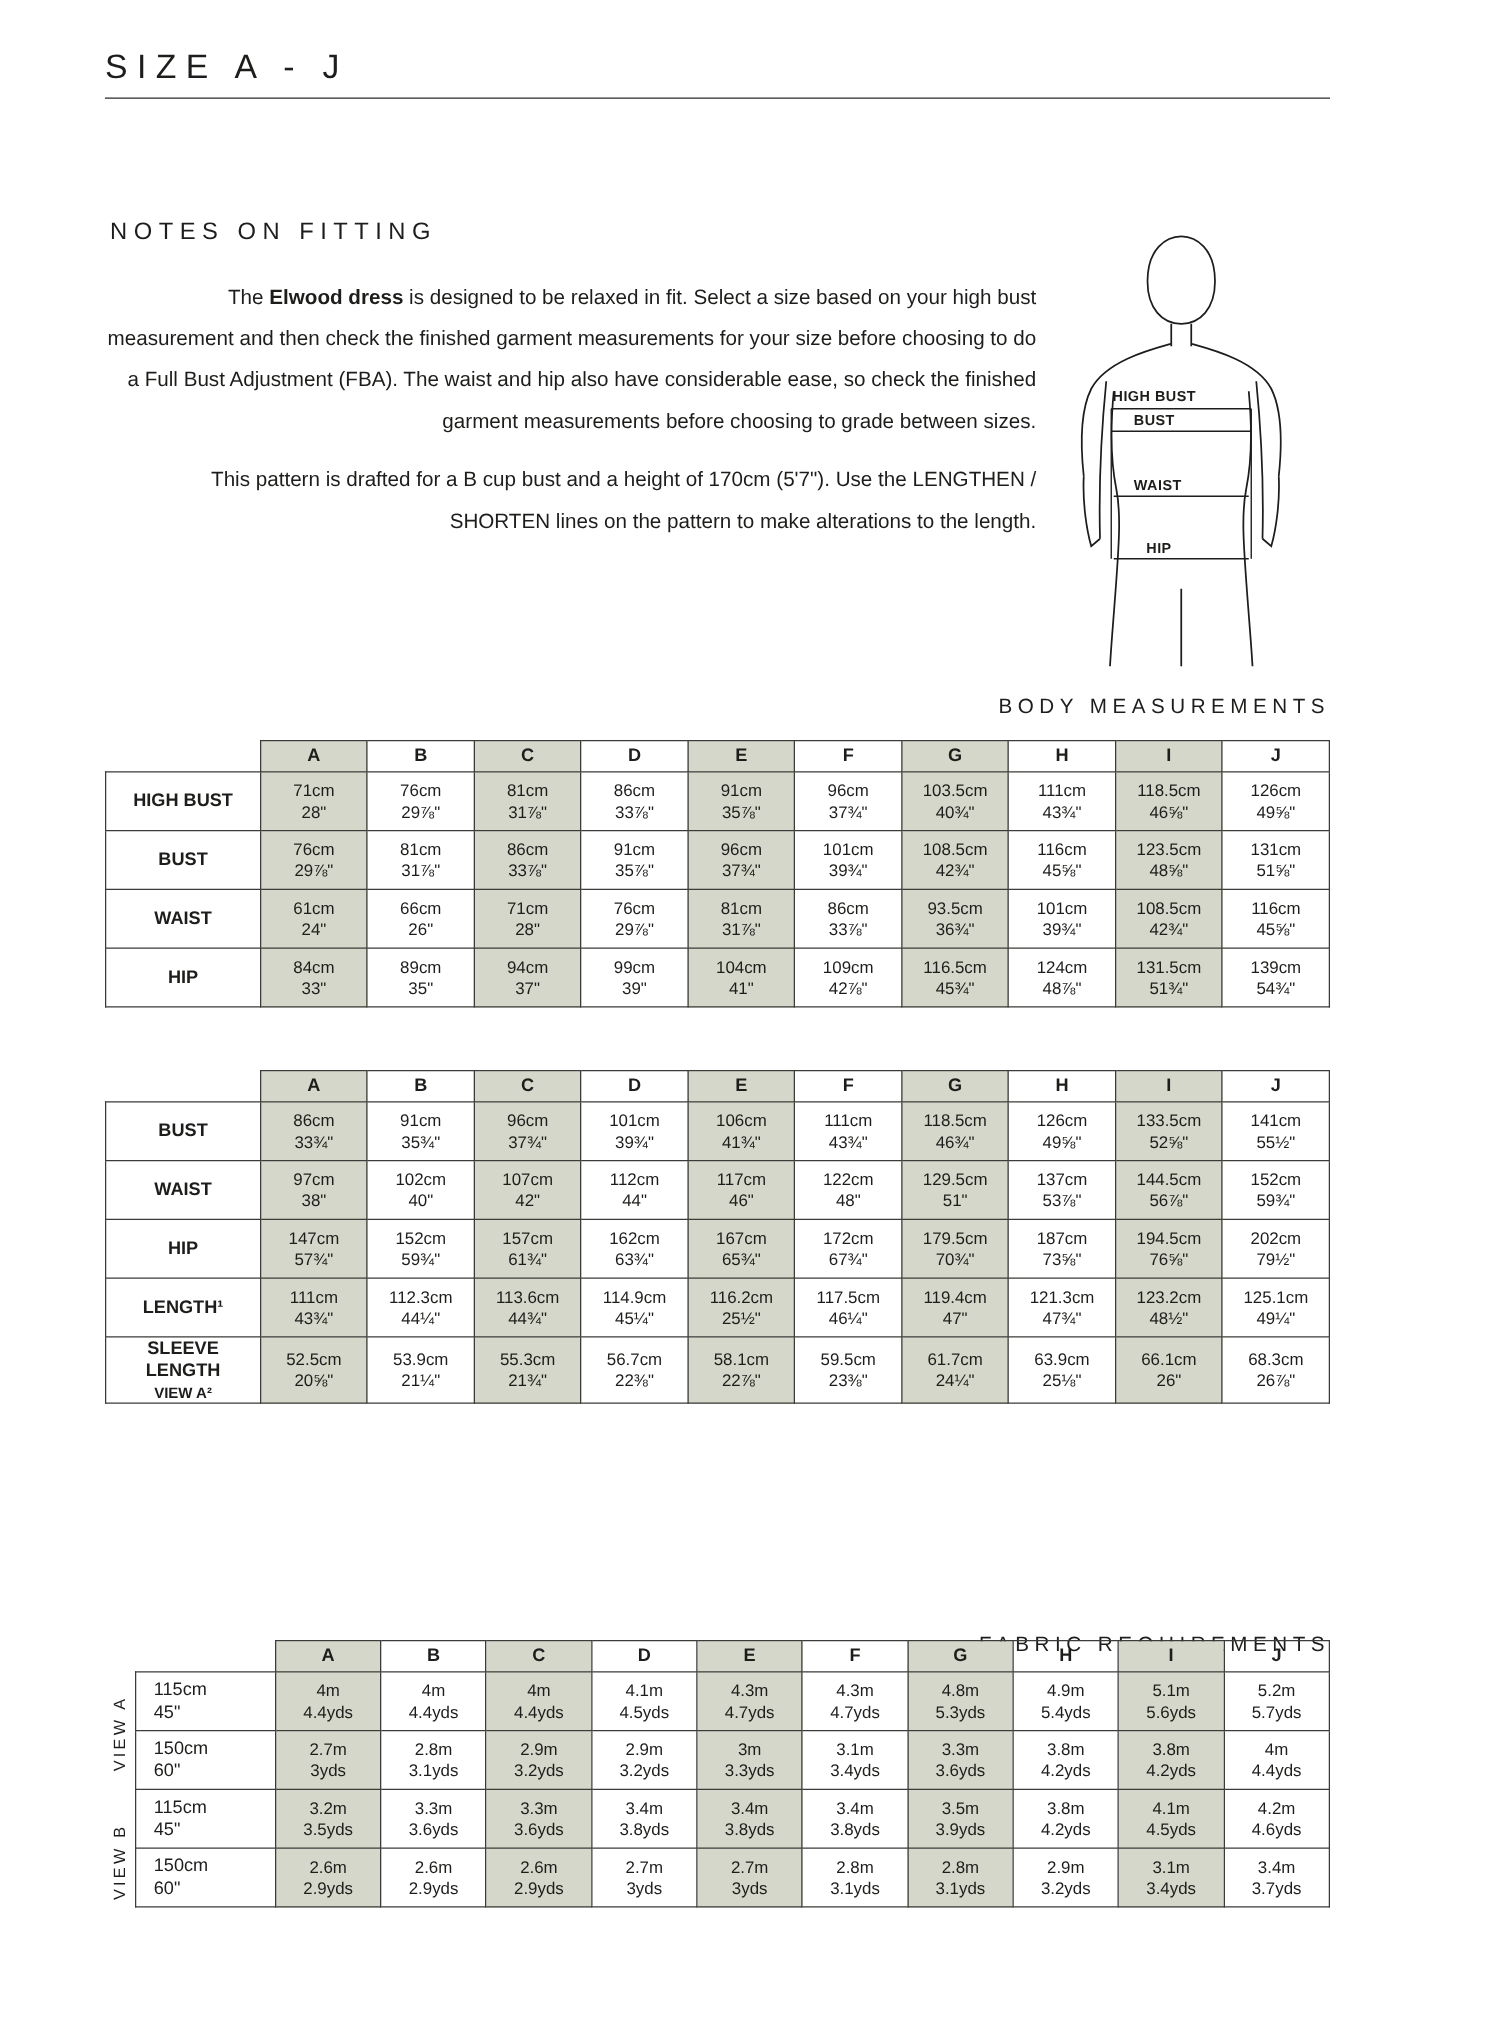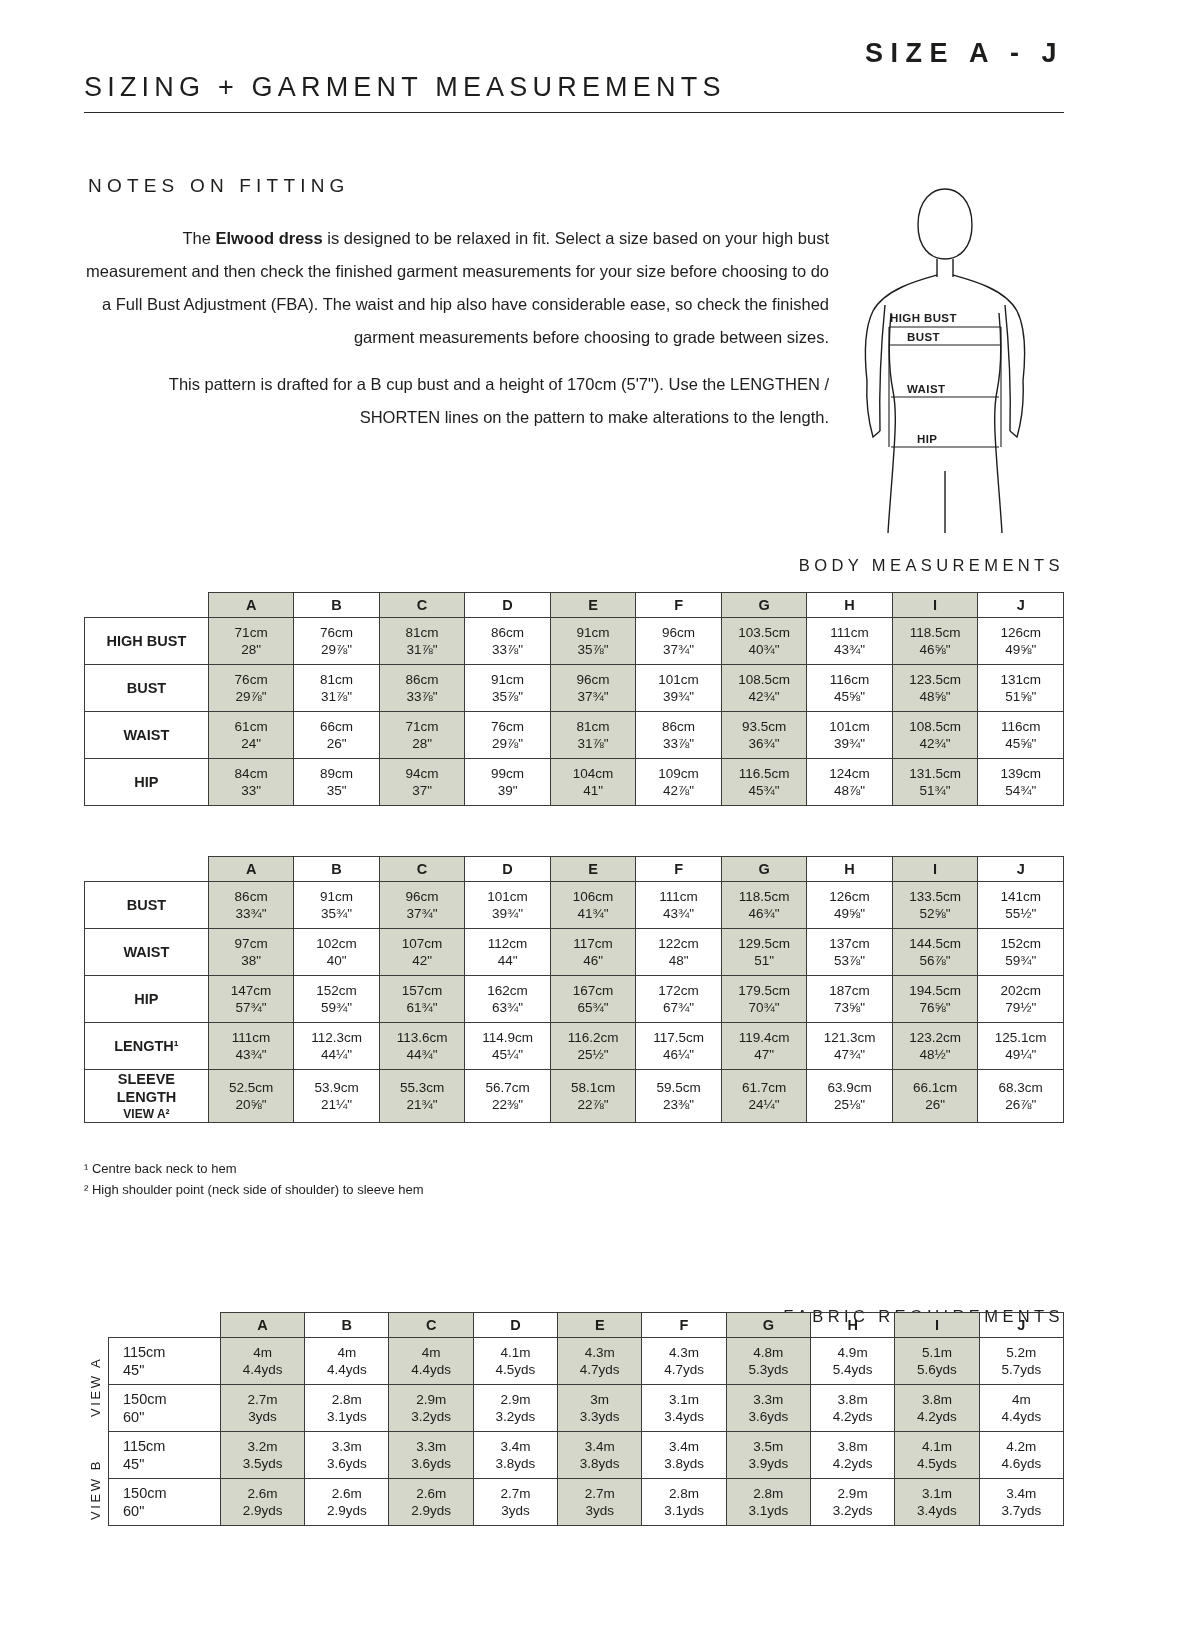--- a/index.html
+++ b/index.html
@@ -25,24 +25,23 @@
   
   .header {
     position: absolute;
     left: 84px;
     top: 36px;
     width: 980px;
   }
   .title-line1 {
     font-size: 27px;
     letter-spacing: 7.5px;
-    font-weight: 700;
+    font-weight: 400;
     color: #1d1d1b;
     line-height: 34px;
-    text-align: right;
   }
   .title-line2 {
     font-size: 27px;
     letter-spacing: 5.2px;
     font-weight: 400;
     color: #1d1d1b;
     line-height: 34px;
   }
   .header-rule {
     margin-top: 8px;
@@ -177,21 +176,20 @@
     line-height: 18px;
   }
 </style>
 </head>
 <body>
 
 <div class="page">
 
   <div class="header">
     <div class="title-line1">SIZE A - J</div>
-    <div class="title-line2">SIZING + GARMENT MEASUREMENTS</div>
     <div class="header-rule"></div>
   </div>
 
   <div class="notes-head">NOTES ON FITTING</div>
   <div class="notes-body">
     <p><span>The </span><b>Elwood dress</b><span> is designed to be relaxed in fit. Select a size based on your high bust measurement and then check the finished garment measurements for your size before choosing to do a Full Bust Adjustment (FBA). The waist and hip also have considerable ease, so check the finished garment measurements before choosing to grade between sizes.</span></p>
     <p>This pattern is drafted for a B cup bust and a height of 170cm (5'7"). Use the LENGTHEN / SHORTEN lines on the pattern to make alterations to the length.</p>
   </div>
 
   <div class="figure">
@@ -861,24 +859,20 @@
           <td class="">
             <div class="cellpair">
               <span class="cm">68.3cm</span>
               <span class="inch">26⅞"</span>
             </div>
           </td>
         </tr>
       </tbody>
   </table>
 
-  <div class="footnotes">
-    <div>¹ Centre back neck to hem</div>
-    <div>² High shoulder point (neck side of shoulder) to sleeve hem</div>
-  </div>
 
   <div class="sec-caption" style="top:1307px;">FABRIC REQUIREMENTS</div>
   <div class="view-letters" style="left:88px; top:1338px; height:98px;">VIEW A</div>
   <div class="view-letters" style="left:88px; top:1440px; height:98px;">VIEW B</div>
   <table class="fabric" id="tbl-fabric" style="left:108px; top:1312px; width:956px;">
     <colgroup>
       <col style="width:112px">
         <col style="width:84.4px">
         <col style="width:84.4px">
         <col style="width:84.4px">

